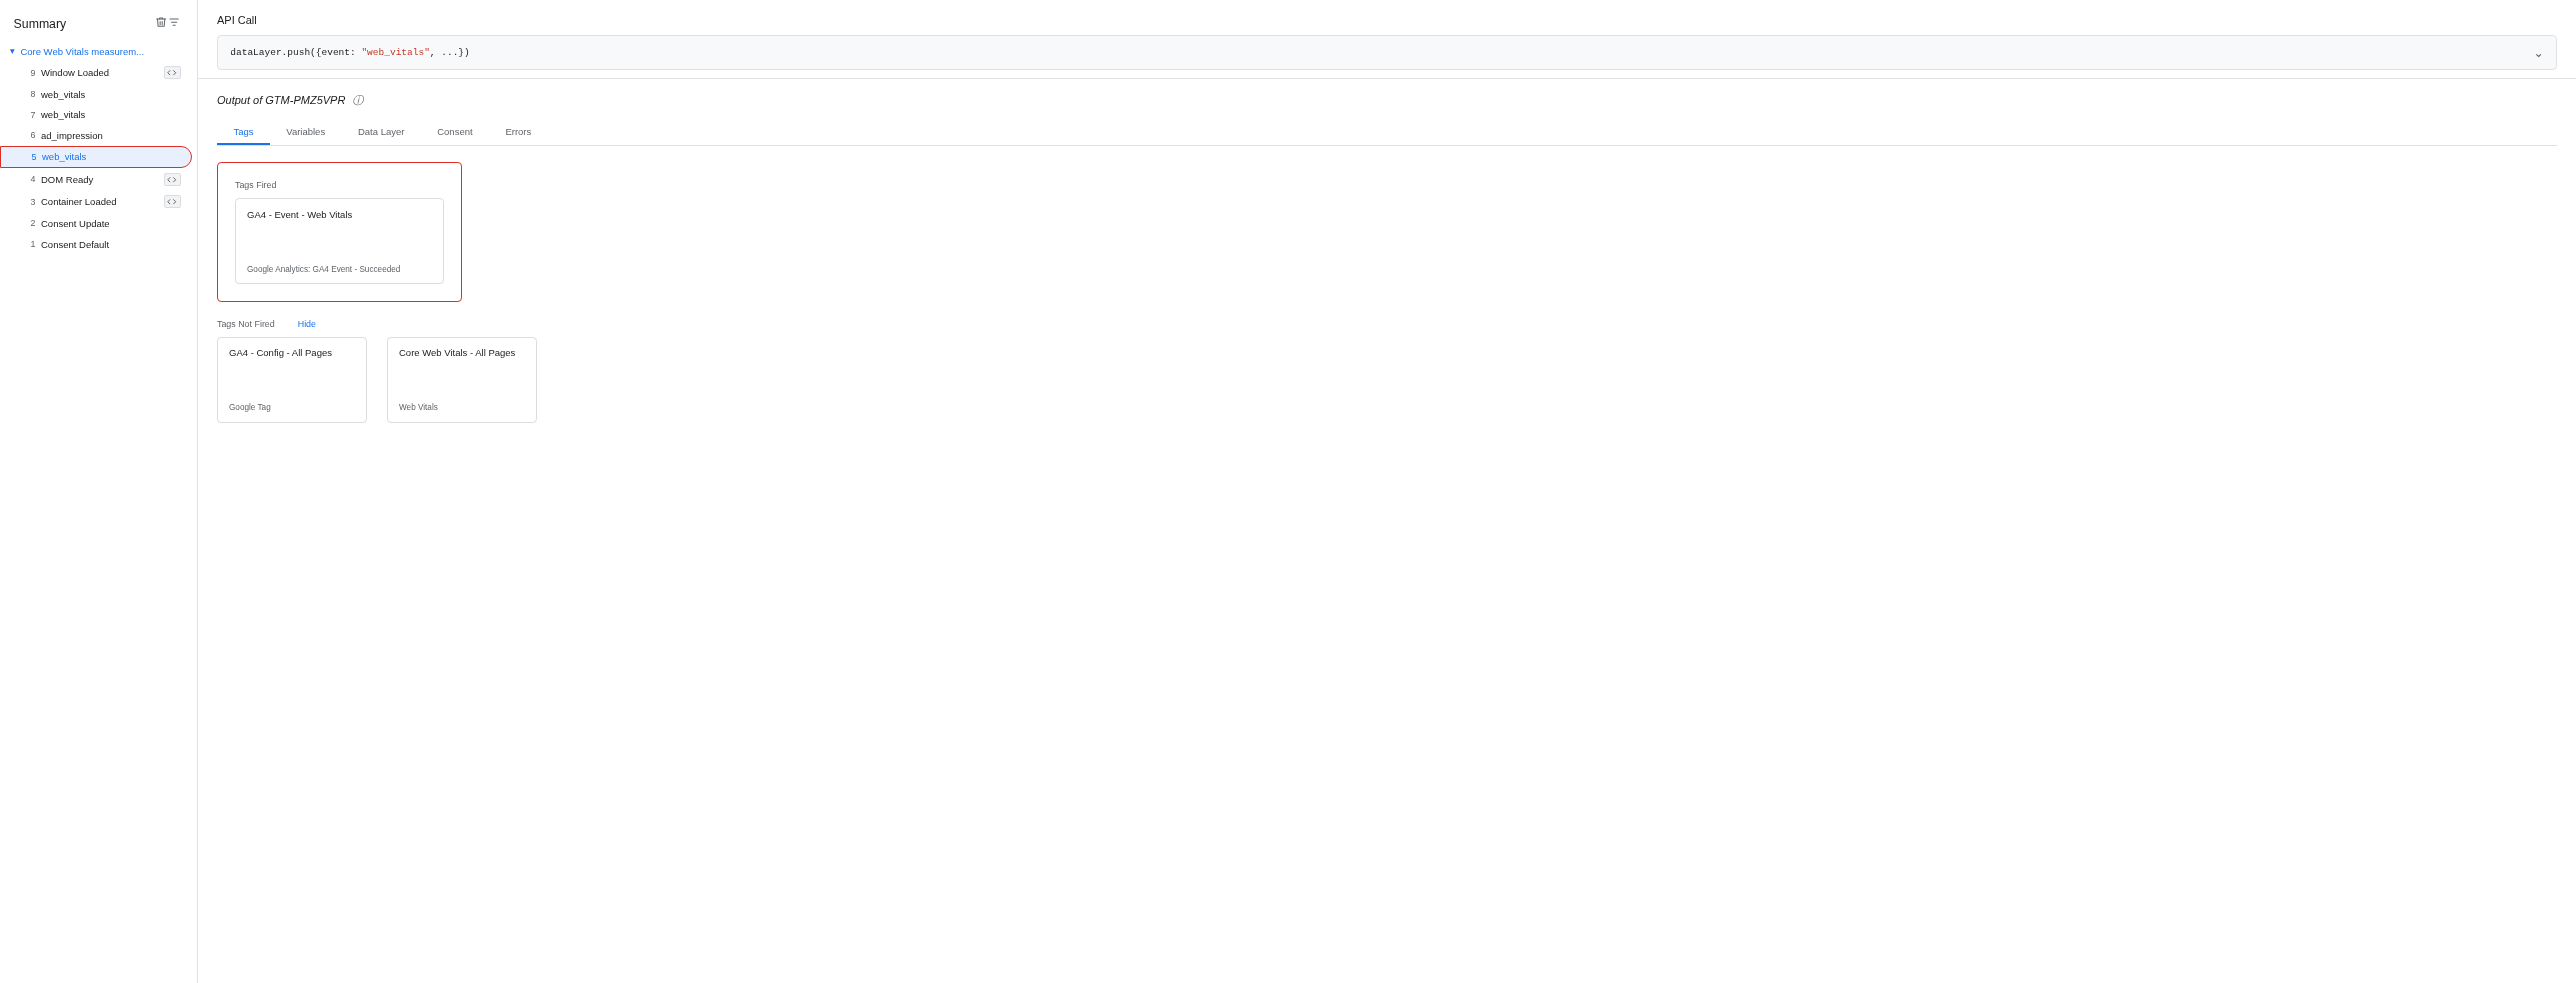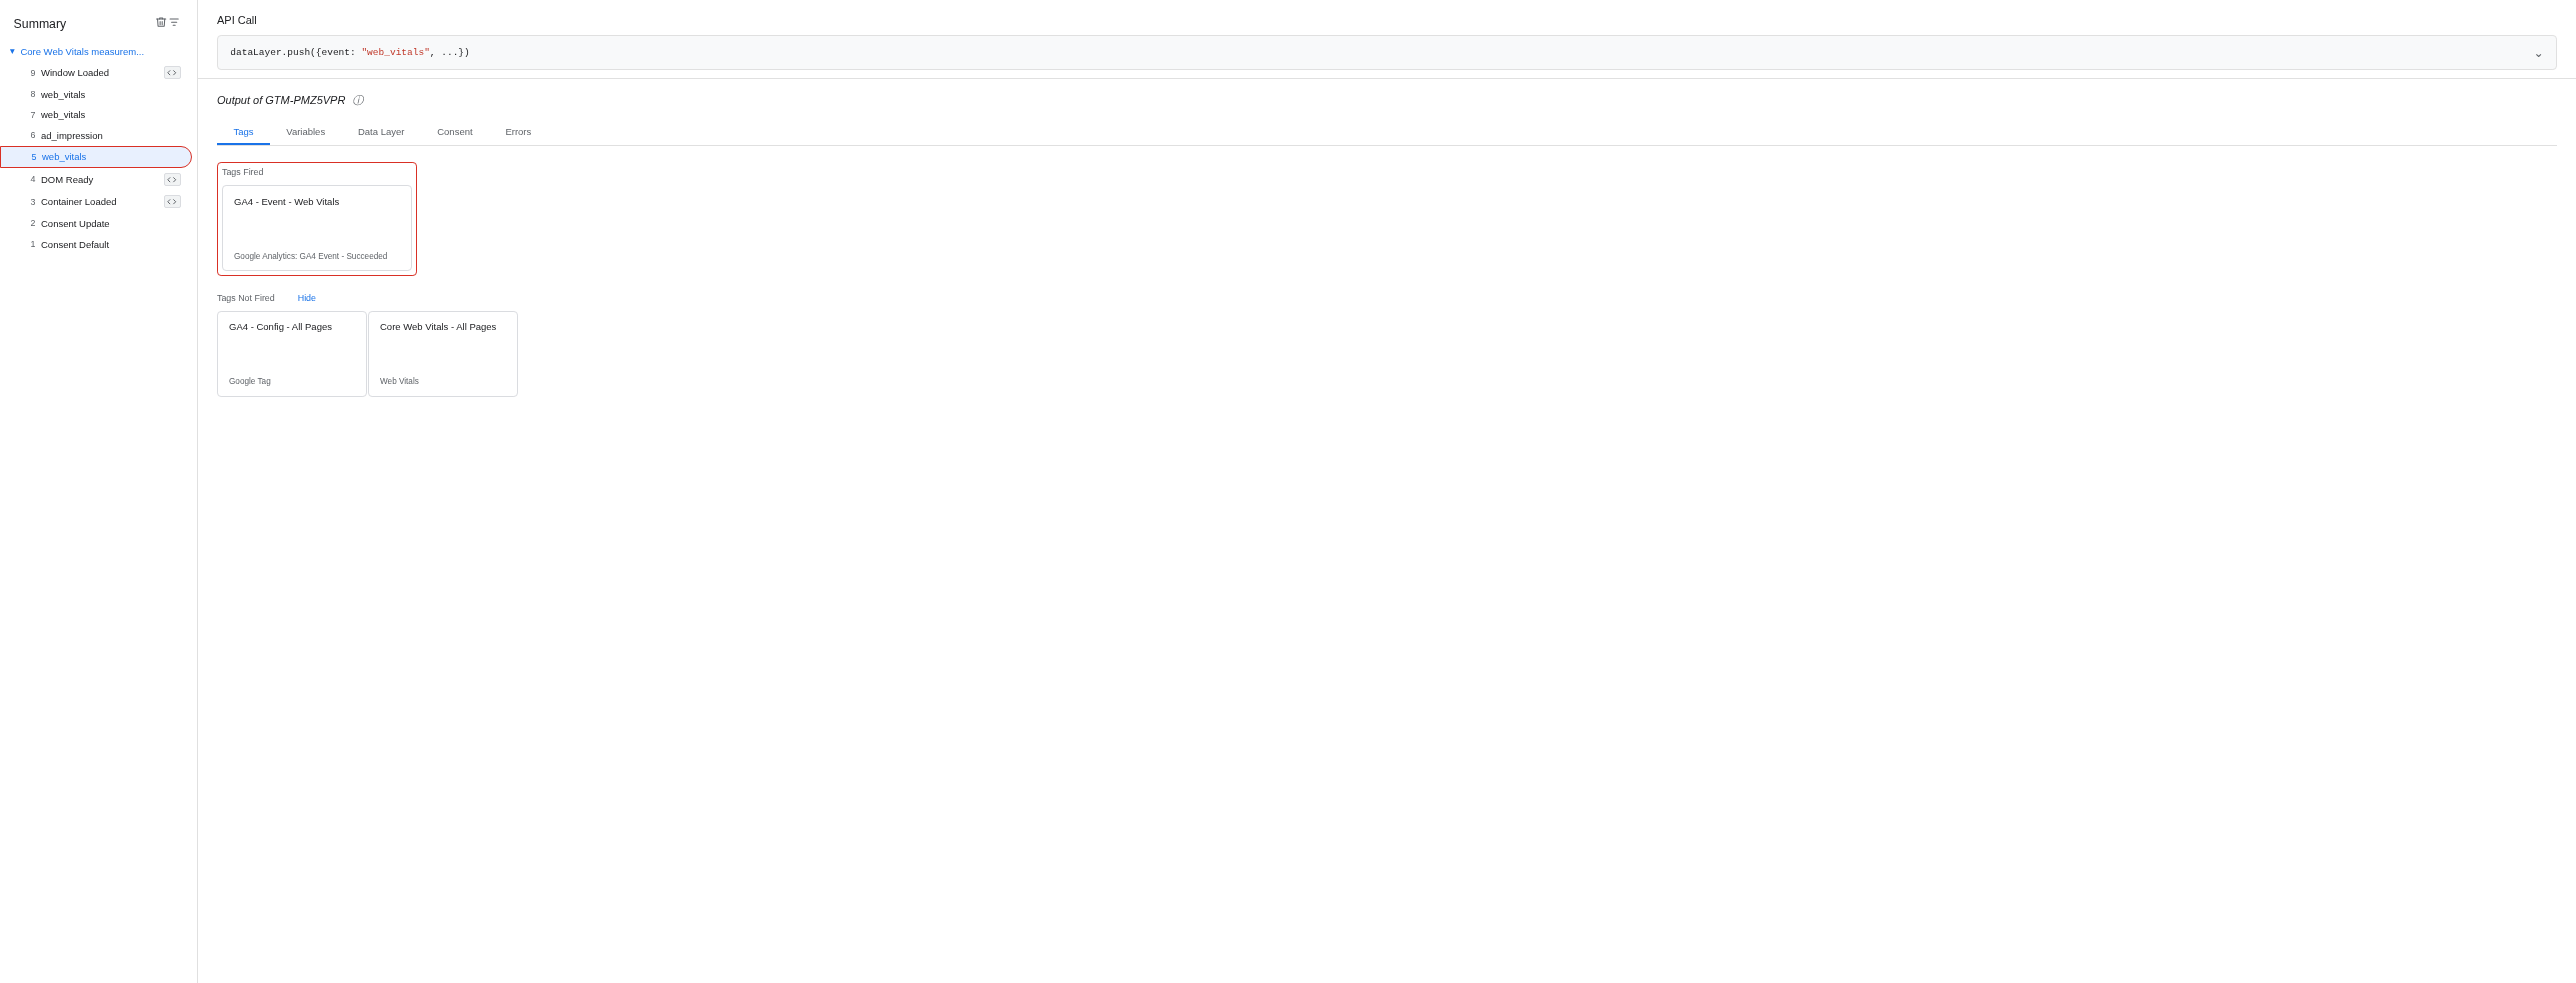--- a/index.html
+++ b/index.html
@@ -225,22 +225,22 @@
     
     .tags-content {
       display: flex;
       flex-direction: column;
       gap: 16.4px;
     }
 
     .tags-fired-section {
       border: 1.4px solid #d93025;
       border-radius: 4.1px;
-      padding: 4px;
-      width: 200px;
+      padding: 17px;
+      width: 245px;
     }
 
     .section-label {
       font-size: 8.9px;
       color: #5f6368;
       margin-bottom: 8.2px;
     }
 
     .tag-card {
       border: 0.7px solid #dadce0;
@@ -277,21 +277,21 @@
     .hide-link {
       font-size: 8.9px;
       color: #1a73e8;
       cursor: pointer;
       font-weight: 500;
       text-decoration: none;
     }
 
     .tags-not-fired-cards {
       display: flex;
-      gap: 1px;
+      gap: 20px;
       flex-wrap: wrap;
     }
 
     .tag-card-not-fired {
       border: 0.7px solid #dadce0;
       border-radius: 4.1px;
       padding: 9.5px 11px;
       background: #fff;
       width: 150px;
     }

